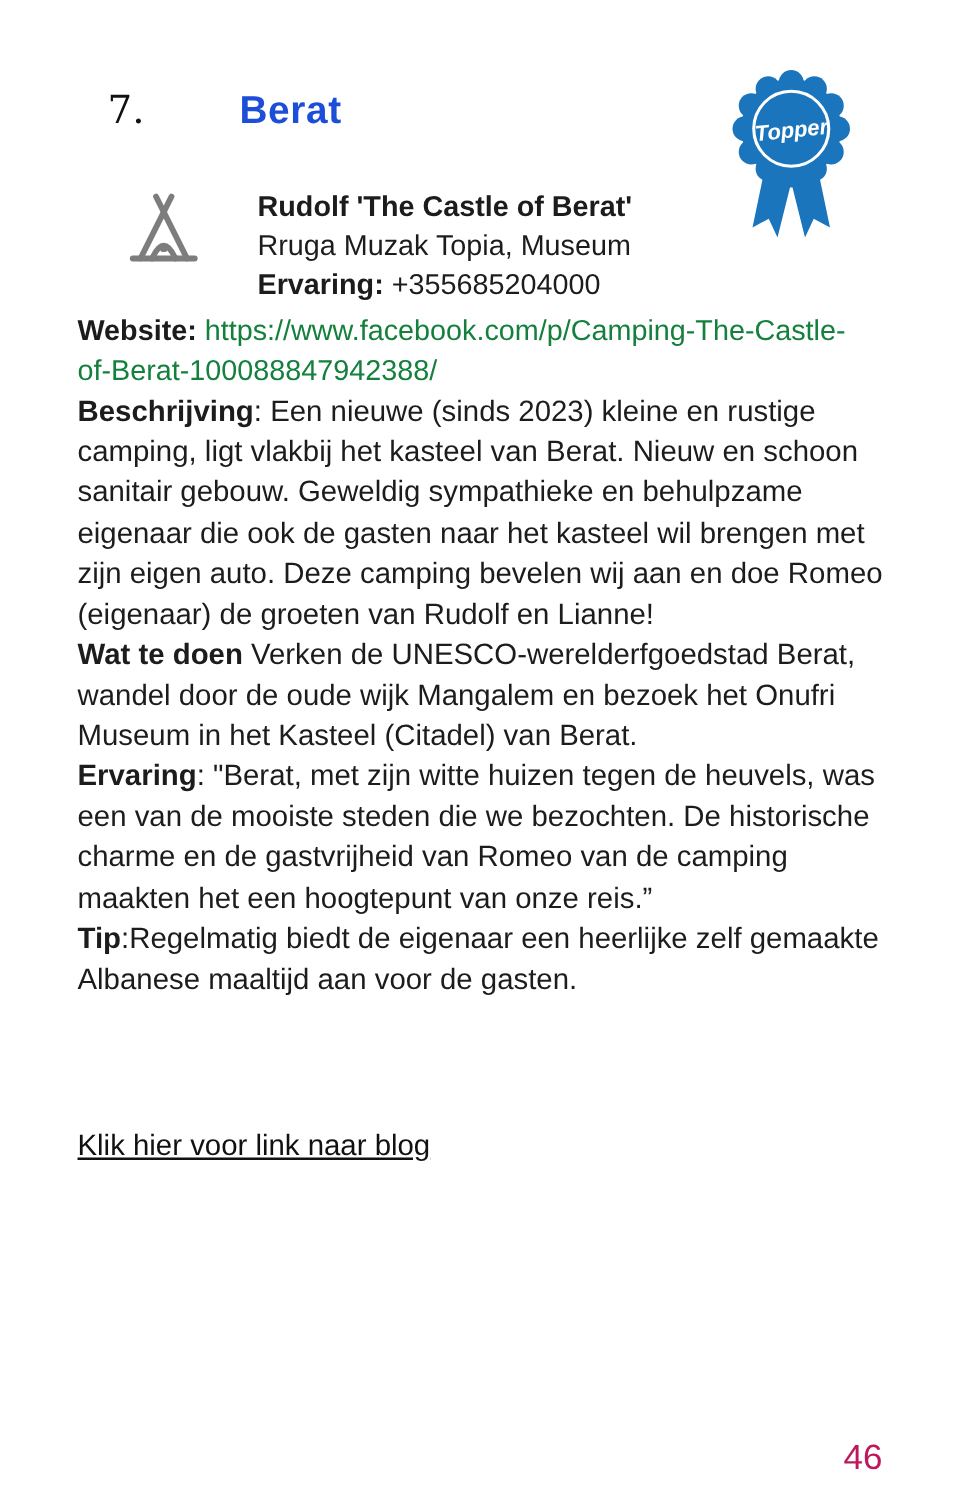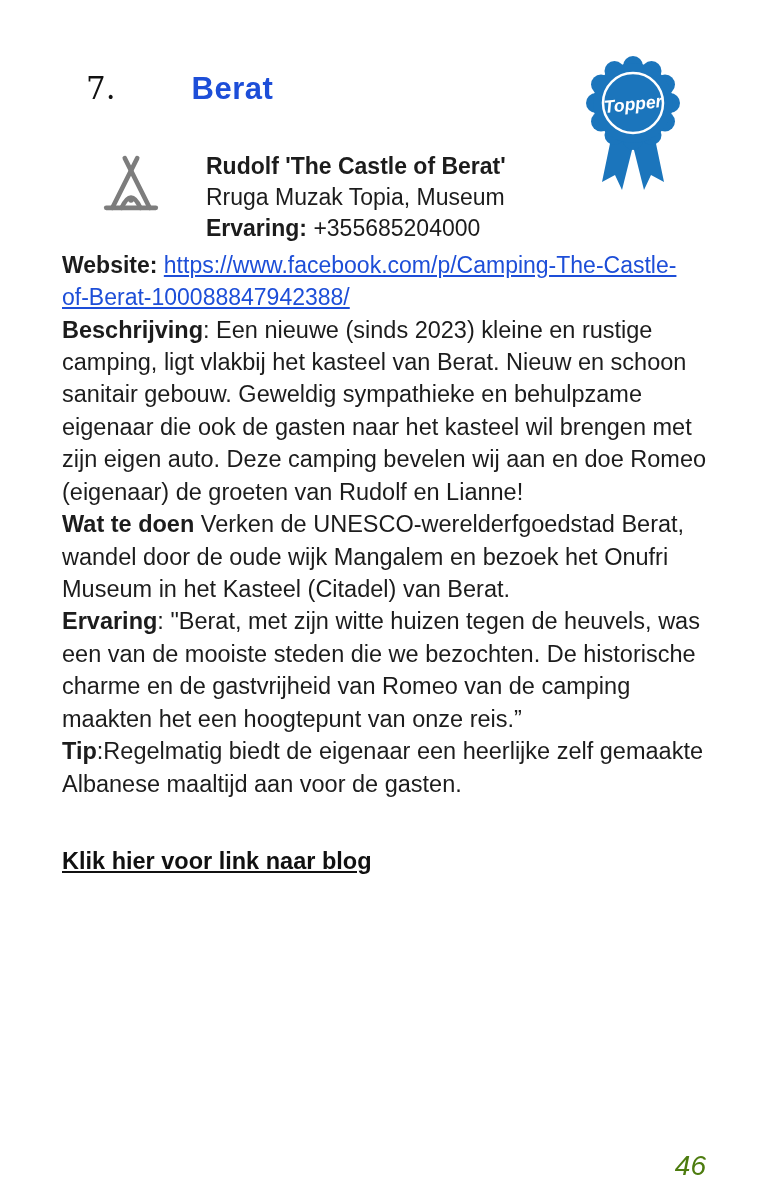--- a/index.html
+++ b/index.html
@@ -72,50 +72,48 @@
 
   .website-line {
     margin-top: 6px;
     font-size: 23px;
     line-height: 1.38;
     width: 640px;
     overflow-wrap: break-word;
     word-break: break-word;
   }
   .website-line a, .url-text {
-    color: #1d4ed8;
-    text-decoration: underline;
+    color: #15803d;
     cursor: pointer;
   }
 
   
   .para {
     font-size: 23.5px;
     line-height: 1.38;
     width: 645px;
   }
 
   .blog-link {
-    margin-top: 48px;
+    margin-top: 104px;
     font-size: 23.5px;
-    font-weight: bold;
+    font-weight: normal;
   }
   .blog-link a {
     color: #111111;
     text-decoration: underline;
     cursor: pointer;
   }
 
   .page-number {
     position: absolute;
     bottom: 18px;
     right: 56px;
     font-size: 28px;
-    color: #4d7c0f;
-    font-style: italic;
+    color: #be185d;
   }
 </style>
 </head>
 <body>
 
 <div class="page">
 
   <div class="header-row">
     <span class="chapter-number">7.</span>
     <span class="chapter-title">Berat</span>

